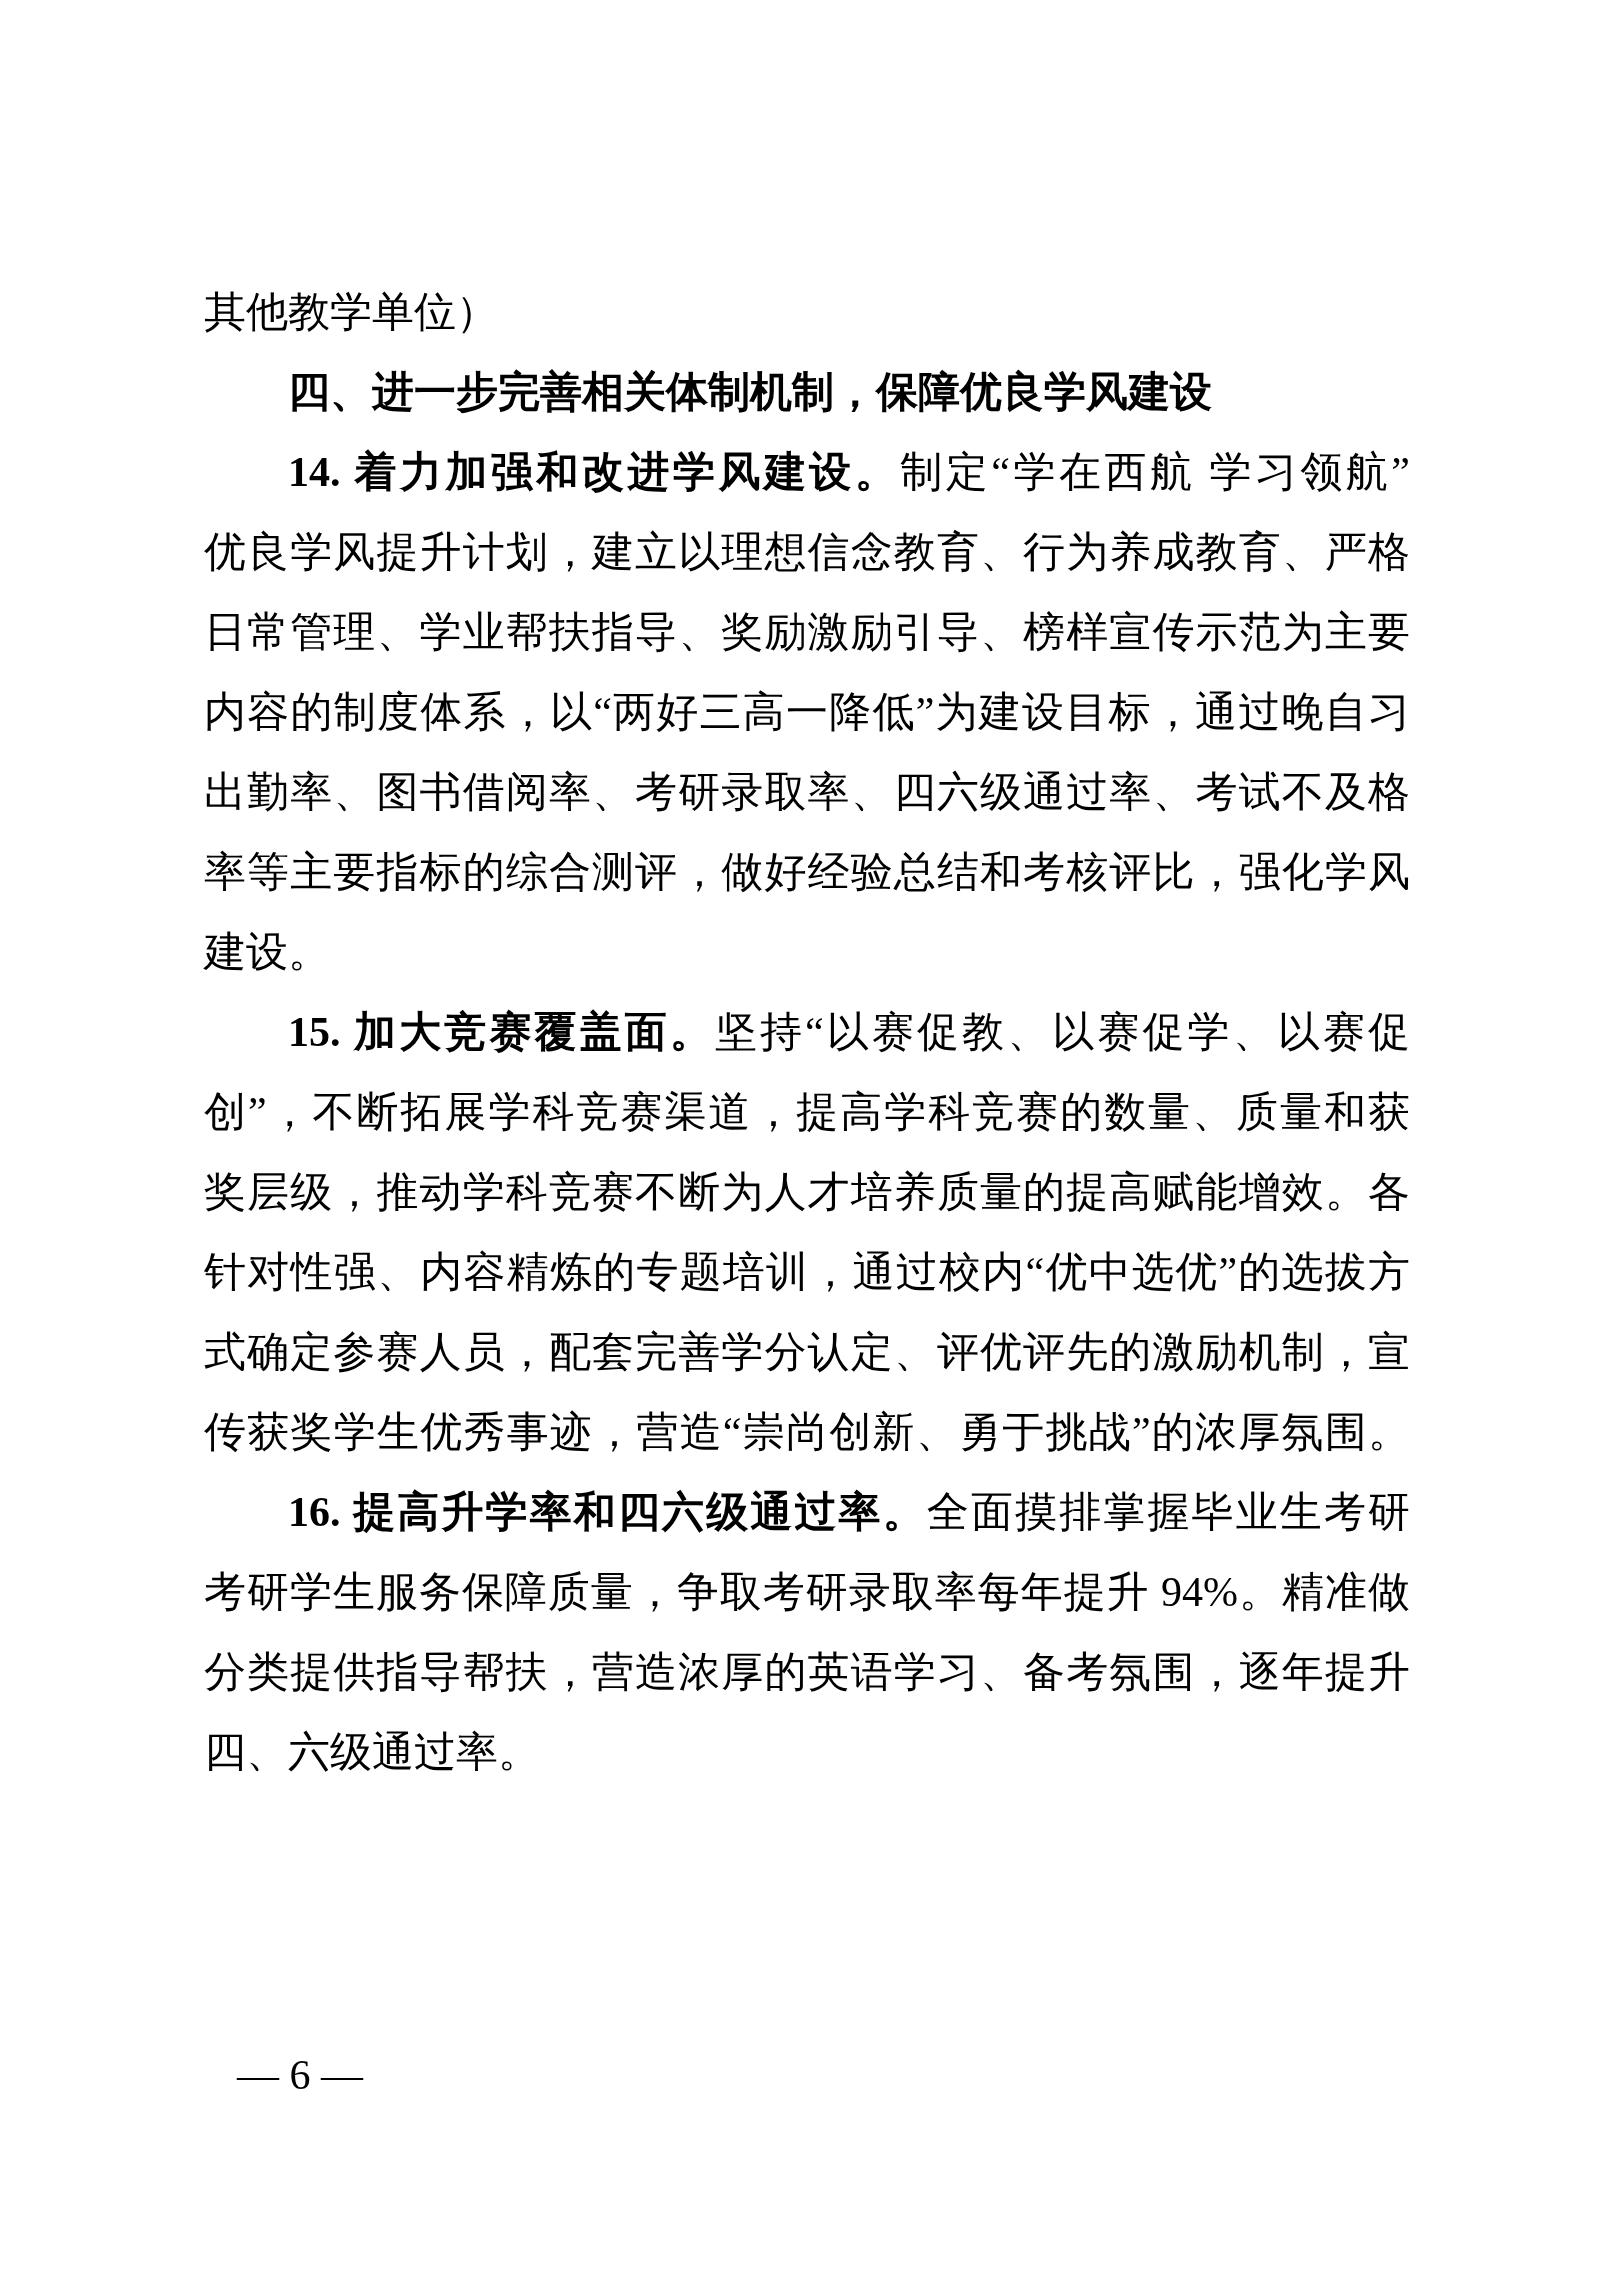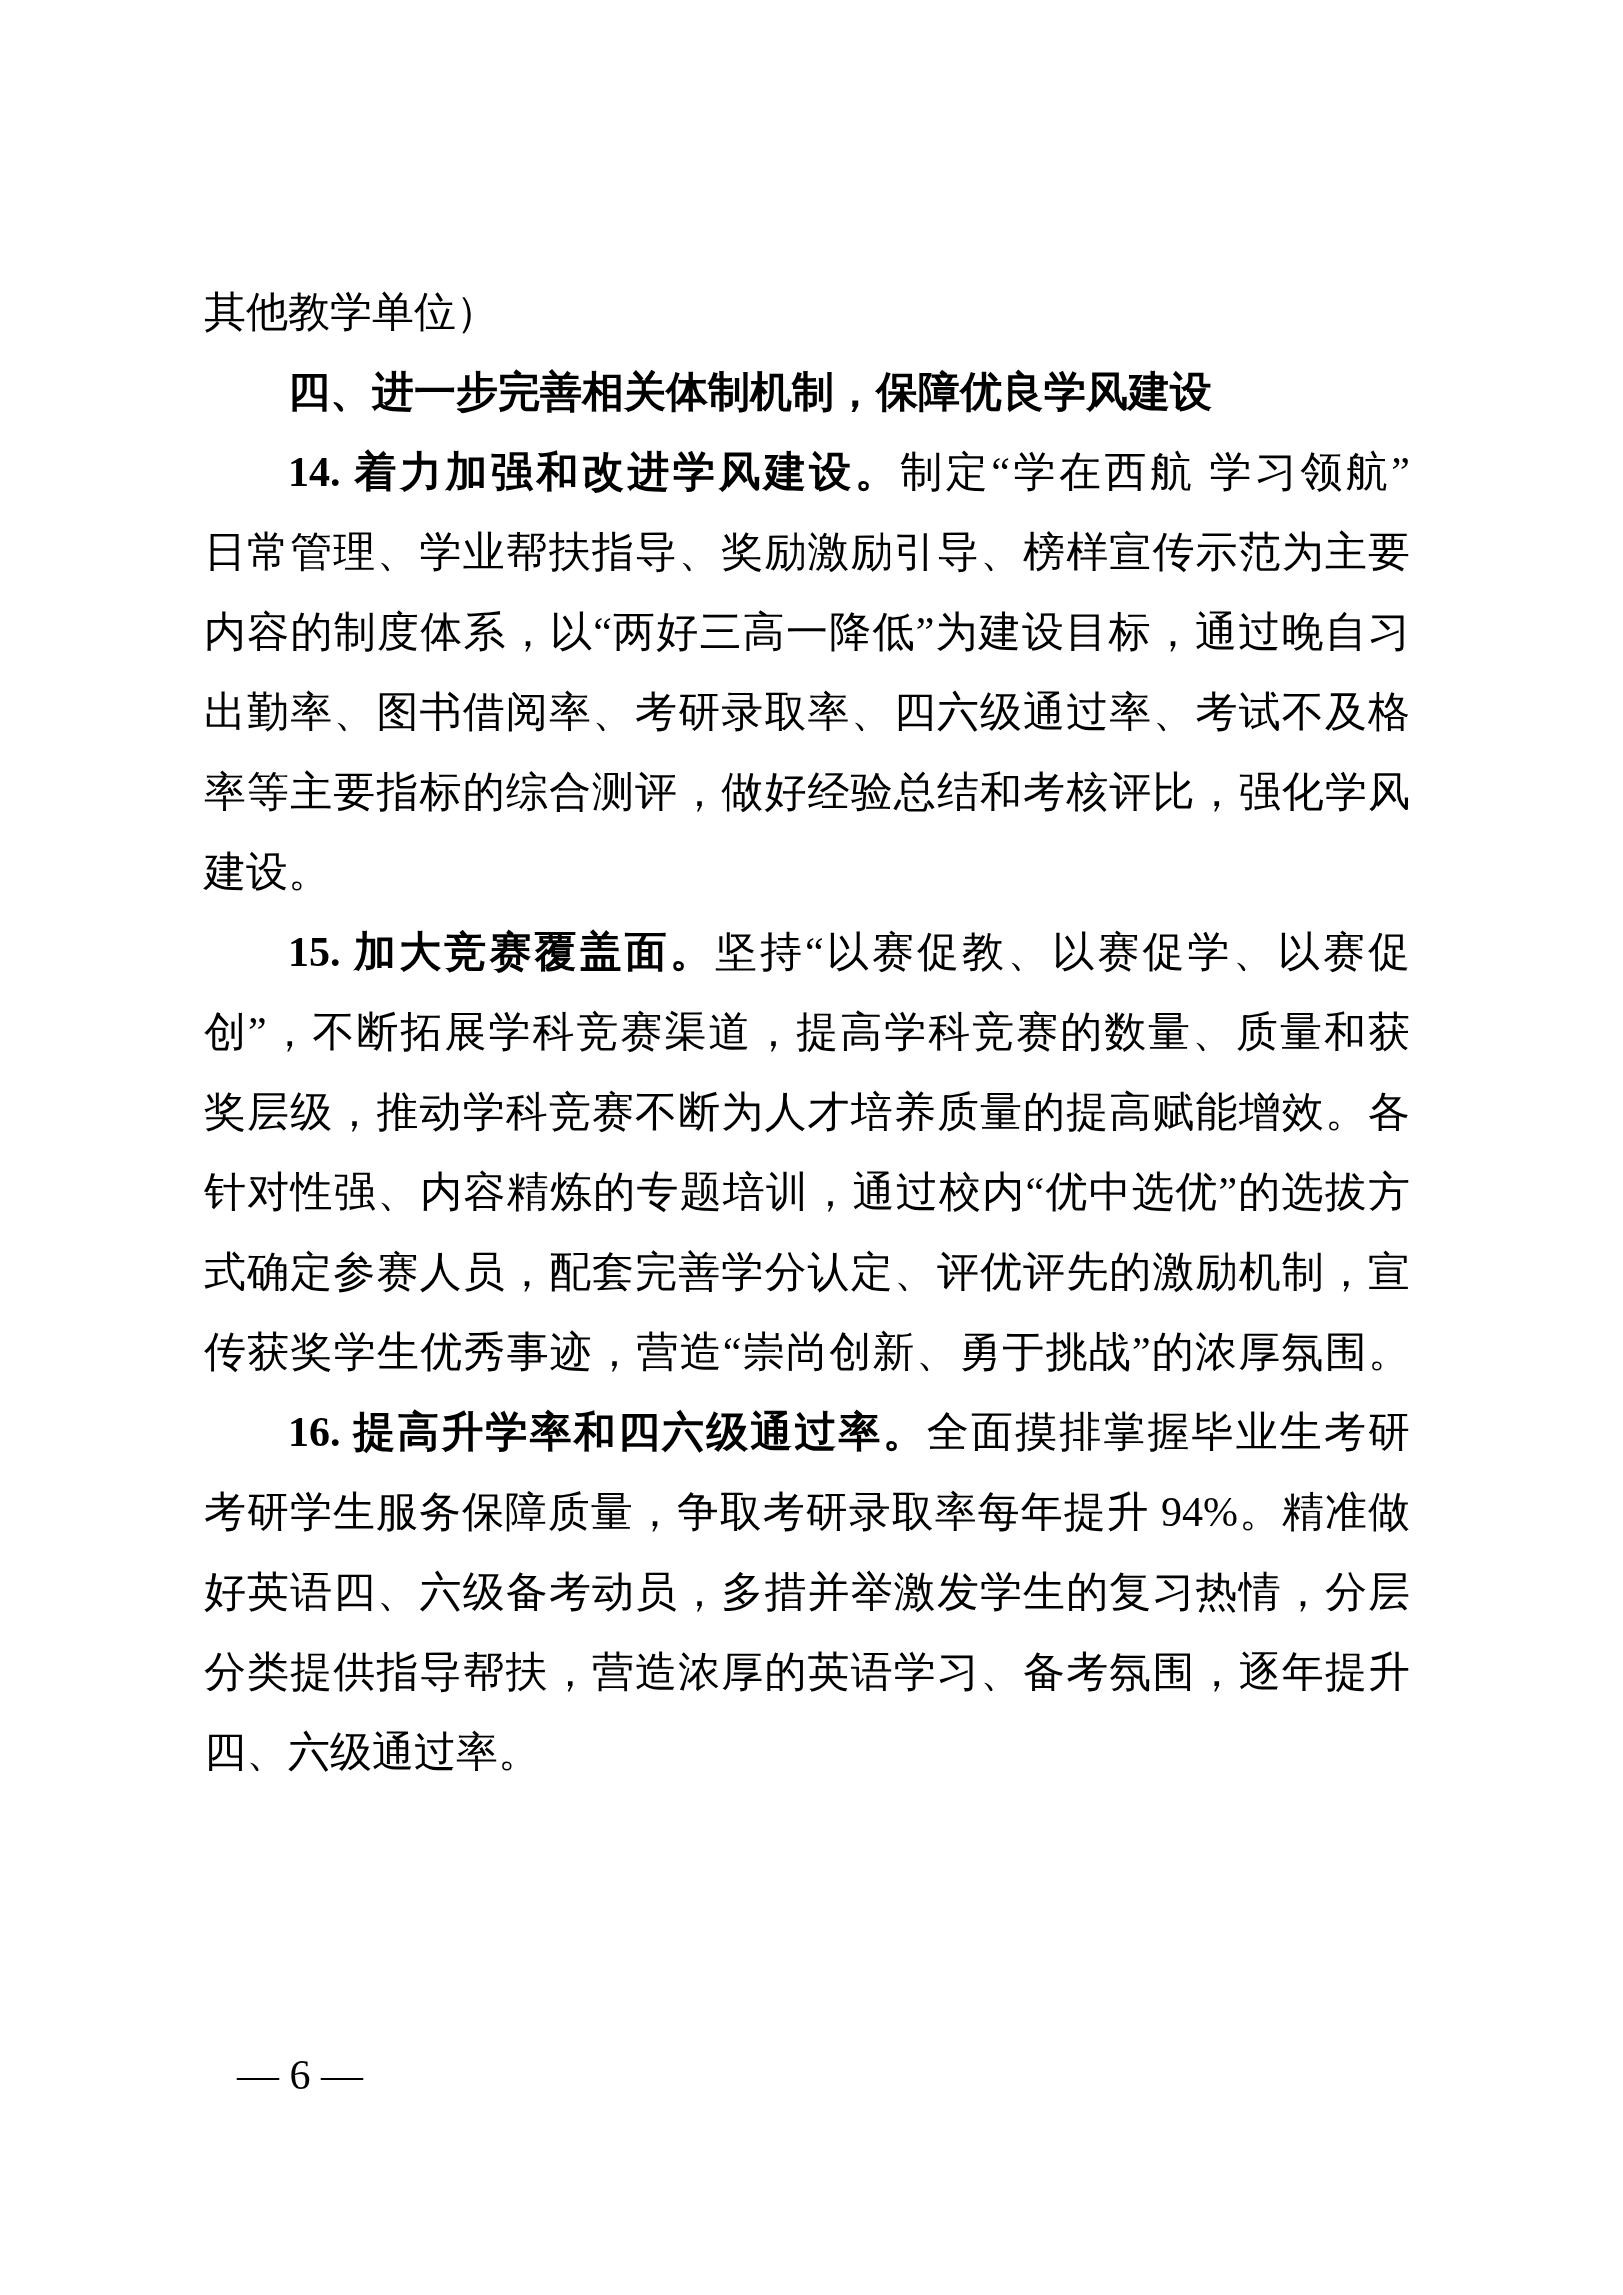--- a/index.html
+++ b/index.html
@@ -61,32 +61,32 @@
   }
 </style>
 </head>
 <body>
 
 <div class="page">
   <div class="text-block">
       <div class="line"><span class="seg-body">其他教学单位）</span></div>
       <div class="line indent"><span class="seg-heading">四、进一步完善相关体制机制，保障优良学风建设</span></div>
       <div class="line indent justify"><span class="seg-lead">14. 着力加强和改进学风建设。</span><span class="seg-body">制定“学在西航 学习领航”</span></div>
+      <div class="line justify"><span class="seg-body">优良学风提升计划，建立以理想信念教育、行为养成教育、严格</span></div>
       <div class="line justify"><span class="seg-body">日常管理、学业帮扶指导、奖励激励引导、榜样宣传示范为主要</span></div>
       <div class="line justify"><span class="seg-body">内容的制度体系，以“两好三高一降低”为建设目标，通过晚自习</span></div>
       <div class="line justify"><span class="seg-body">出勤率、图书借阅率、考研录取率、四六级通过率、考试不及格</span></div>
       <div class="line justify"><span class="seg-body">率等主要指标的综合测评，做好经验总结和考核评比，强化学风</span></div>
       <div class="line"><span class="seg-body">建设。</span></div>
       <div class="line indent justify"><span class="seg-lead">15. 加大竞赛覆盖面。</span><span class="seg-body">坚持“以赛促教、以赛促学、以赛促</span></div>
       <div class="line justify"><span class="seg-body">创”，不断拓展学科竞赛渠道，提高学科竞赛的数量、质量和获</span></div>
       <div class="line justify"><span class="seg-body">奖层级，推动学科竞赛不断为人才培养质量的提高赋能增效。各</span></div>
       <div class="line justify"><span class="seg-body">针对性强、内容精炼的专题培训，通过校内“优中选优”的选拔方</span></div>
       <div class="line justify"><span class="seg-body">式确定参赛人员，配套完善学分认定、评优评先的激励机制，宣</span></div>
       <div class="line justify"><span class="seg-body">传获奖学生优秀事迹，营造“崇尚创新、勇于挑战”的浓厚氛围。</span></div>
       <div class="line indent justify"><span class="seg-lead">16. 提高升学率和四六级通过率。</span><span class="seg-body">全面摸排掌握毕业生考研</span></div>
       <div class="line justify"><span class="seg-body">考研学生服务保障质量，争取考研录取率每年提升 94%。精准做</span></div>
-      <div class="line justify"><span class="seg-body">好英语四、六级备考动员，多措并举激发学生的复习热情，分层</span></div>
       <div class="line justify"><span class="seg-body">分类提供指导帮扶，营造浓厚的英语学习、备考氛围，逐年提升</span></div>
       <div class="line"><span class="seg-body">四、六级通过率。</span></div>
     </div>
   <div class="page-number">— 6 —</div>
 </div>
 
 
 </body></html>

